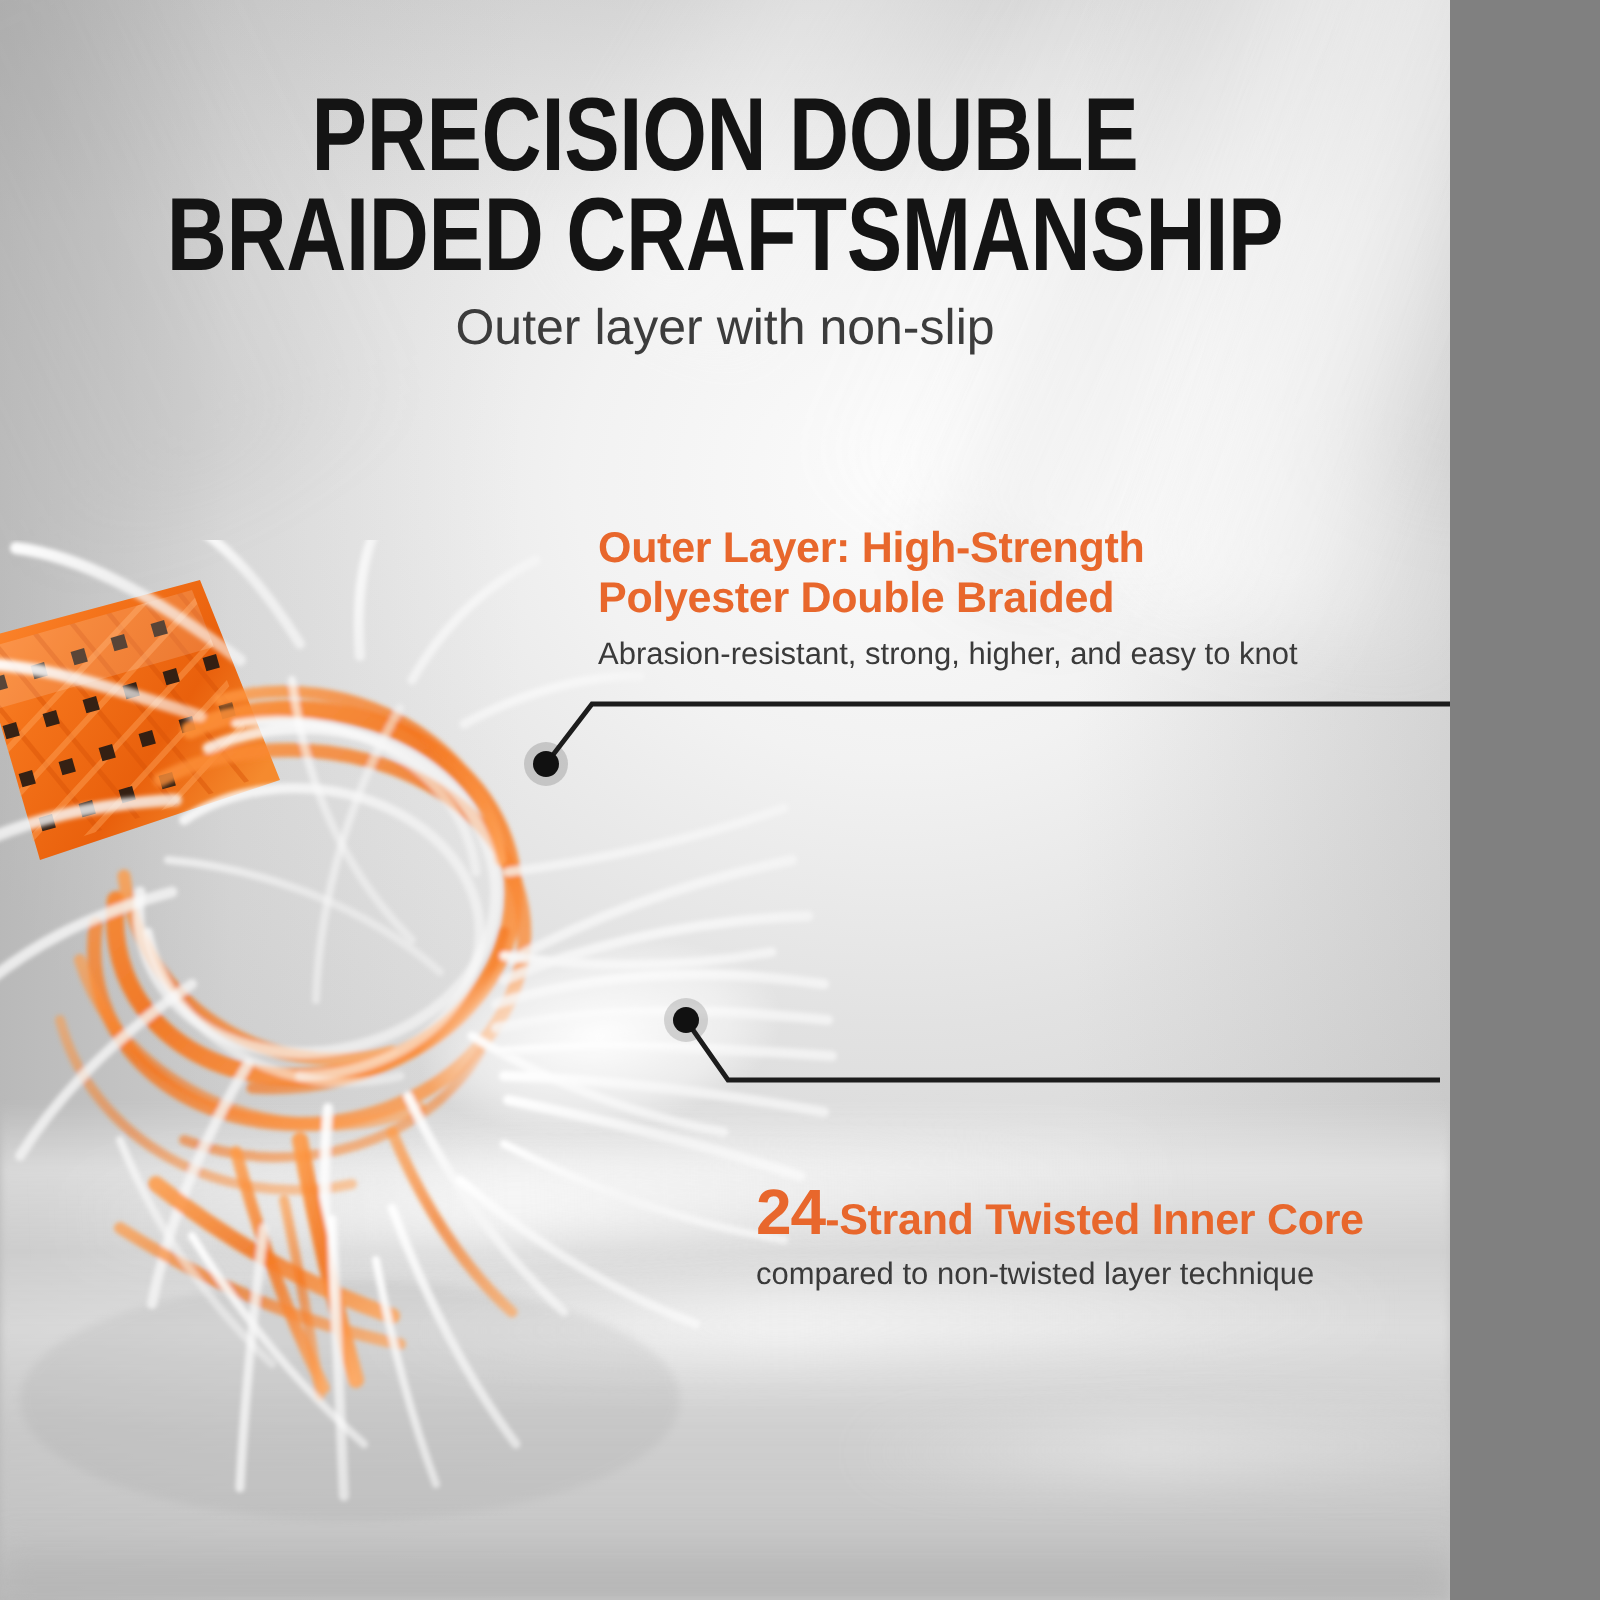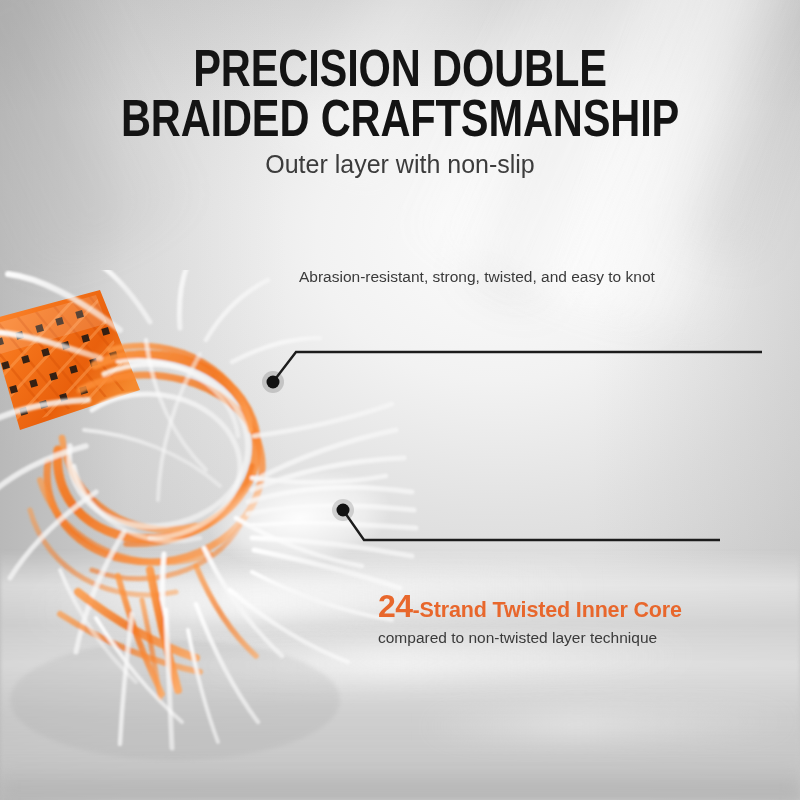--- a/index.html
+++ b/index.html
@@ -3,21 +3,21 @@
 <meta charset="utf-8">
 <title>Product Infographic</title>
 <style>
   html, body {
     margin: 0;
     padding: 0;
     background: #808080;
   }
   #stage {
     position: relative;
-    width: 800px;
+    width: 725px;
     height: 800px;
     overflow: hidden;
     font-family: "Liberation Sans", sans-serif;
     background: #ffffff;
     -webkit-font-smoothing: antialiased;
   }
 
   
   .bg-base {
     position: absolute; inset: 0;
@@ -346,22 +346,26 @@
       <circle cx="273" cy="382" r="6.5" fill="#111111"></circle>
     </g>
     <g>
       <circle cx="343" cy="510" r="11" fill="#9a9a9a" opacity="0.40"></circle>
       <polyline points="343,510 364,540 720,540" fill="none" stroke="#1C1C1C" stroke-width="2.4" stroke-linejoin="miter" stroke-linecap="butt"></polyline>
       <circle cx="343" cy="510" r="6.5" fill="#111111"></circle>
     </g>
   </svg>
 
   <div class="callout" style="left:299px; top:262px; width:470px;">
+    <p class="co-head">
+      <span class="hl-line2">Outer Layer: High-Strength</span>
+      <span class="hl-line2">Polyester Double Braided</span>
+    </p>
     <p class="co-body">
-      <span class="bd-line">Abrasion-resistant, strong, twisted, and easy to knot</span>
+      <span class="bd-line">Abrasion-resistant, strong, higher, and easy to knot</span>
     </p>
   </div>
 
   <div class="callout" style="left:378px; top:590px; width:400px;">
     <p class="co-head">
       <span class="big-num">24</span><span>-Strand Twisted Inner Core</span>
     </p>
     <p class="co-body">
       <span class="bd-line">compared to non-twisted layer technique</span>
     </p>

